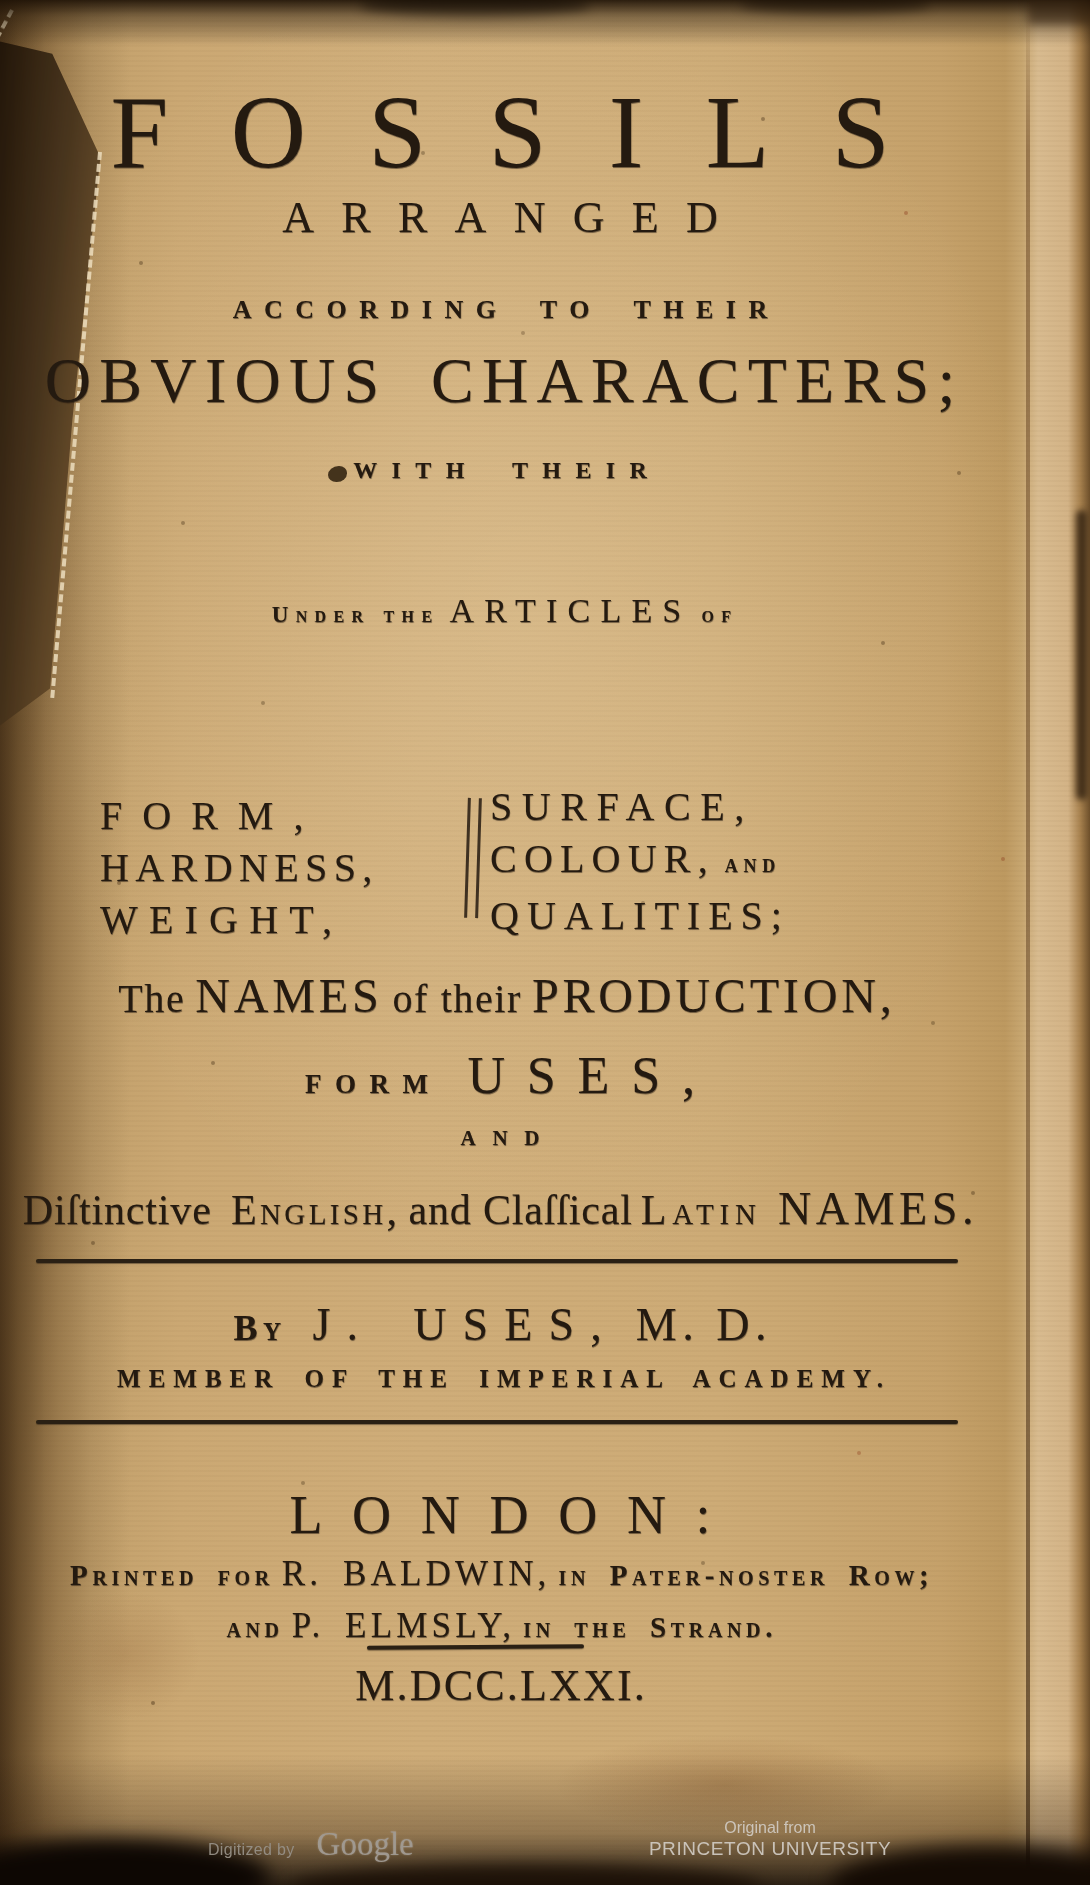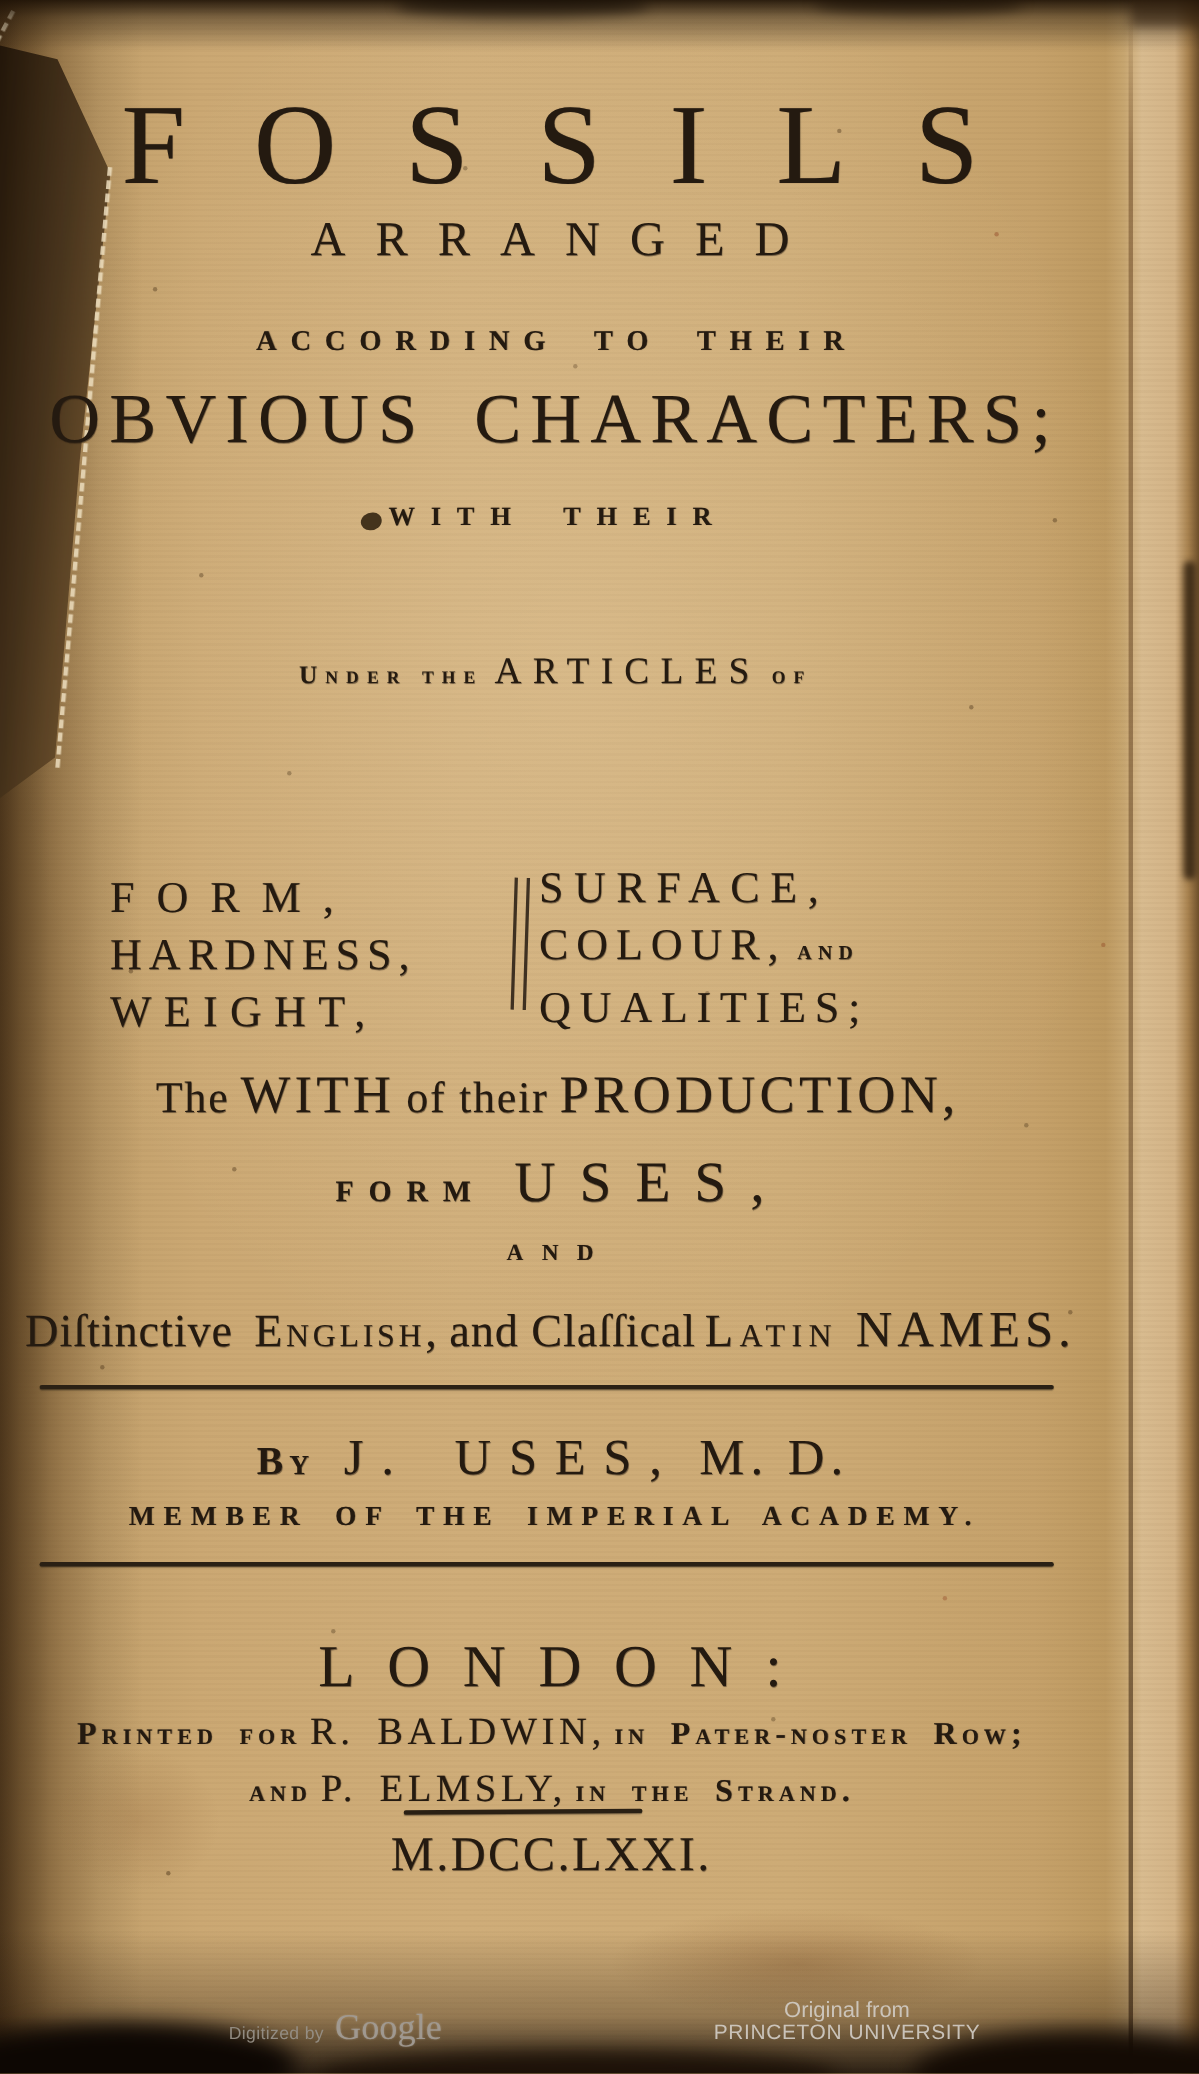--- a/index.html
+++ b/index.html
@@ -97,28 +97,28 @@
   .l-by .by{font-size:36px;font-weight:700;}
   .l-by .name{letter-spacing:.35em;word-spacing:.25em;margin:0 18px 0 26px;}
   .l-member{top:1366px;font-size:25px;--ls:.32em;word-spacing:.4em;font-weight:700;}
   .l-london{top:1488px;font-size:54px;--ls:.55em;}
   .l-impr1{top:1556px;font-size:35px;--ls:.10em;word-spacing:.22em;}
   .l-impr1 .small,.l-impr2 .small{font-size:29px;font-weight:700;letter-spacing:.16em;}
   .l-impr2{top:1608px;font-size:35px;--ls:.10em;word-spacing:.22em;}
   .l-impr1 .big,.l-impr2 .big{margin:0 8px;letter-spacing:.12em;}
   .l-date{top:1664px;font-size:44px;--ls:.05em;}
   
-  .wm-left{position:absolute;left:208px;top:1826px;display:flex;align-items:baseline;gap:10px;
+  .wm-left{position:absolute;left:208px;top:1826px;display:flex;align-items:baseline;gap:22px;
     font-family:"Liberation Sans","DejaVu Sans",sans-serif;}
   .wm-digitized{font-size:16px;color:rgba(150,143,134,0.95);letter-spacing:.02em;}
   .wm-google{font-family:"Liberation Serif","DejaVu Serif",serif;font-size:33px;color:rgba(160,154,146,0.95);
     text-shadow:0 0 2px rgba(255,255,255,0.25);}
   .wm-right{position:absolute;left:640px;top:1818px;width:260px;text-align:center;
     font-family:"Liberation Sans","DejaVu Sans",sans-serif;color:rgba(208,203,195,0.92);}
-  .wm-orig{font-size:20px;line-height:20px;}
+  .wm-orig{font-size:16px;line-height:20px;}
   .wm-inst{font-size:19px;line-height:22px;letter-spacing:.03em;}
 </style>
 </head>
 <body>
 
 <div class="page">
 
   <div class="gutter"></div>
   <div class="flap"></div>
   <div class="stitch-line"></div>
@@ -159,21 +159,21 @@
 
     <div class="divider"></div>
 
     <div class="col col-right">
       <div class="cr1">SURFACE,</div>
       <div class="cr2"><span>COLOUR,</span><span class="and sc">and</span></div>
       <div class="cr3">QUALITIES;</div>
     </div>
 
     <div class="ln l-place">
-      <span class="low">The</span><span>WITH</span><span class="low">of their</span><span>PRODUCTION,</span>
+      <span class="low">The</span><span>NAMES</span><span class="low">of their</span><span>PRODUCTION,</span>
     </div>
 
     <div class="ln l-theiruses">
       <span class="small">FORM</span><span>USES,</span>
     </div>
 
     <div class="ln l-and2">AND</div>
 
     <div class="ln l-names">
       <span>Diſtinctive</span>

